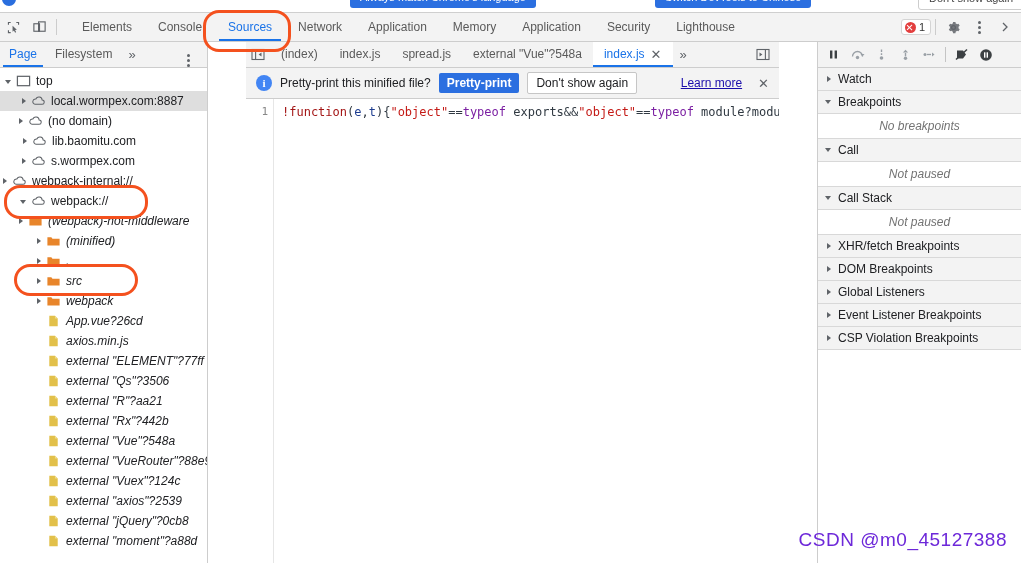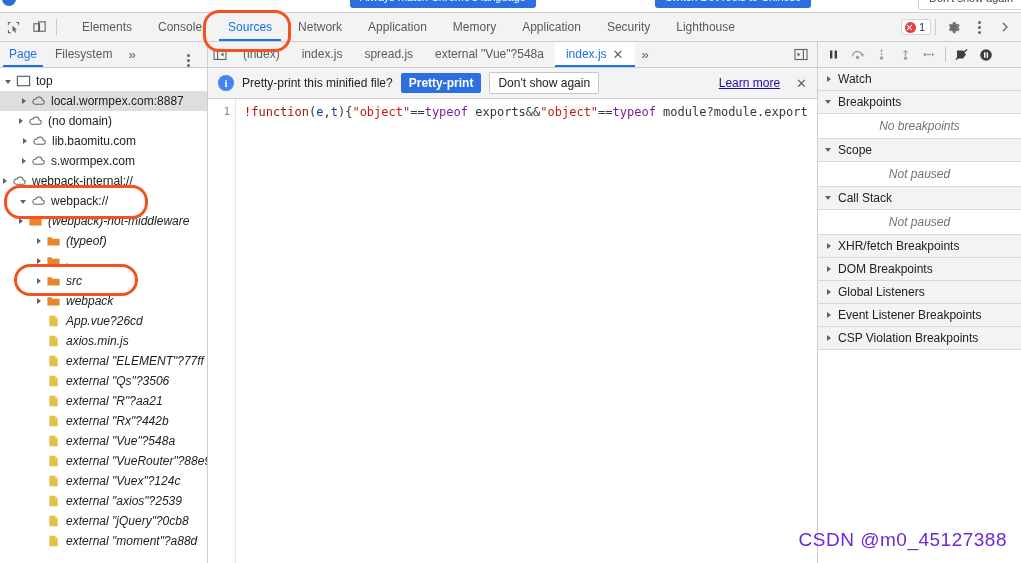--- a/index.html
+++ b/index.html
@@ -48,21 +48,21 @@
   .err-dot::before,.err-dot::after{
     content:"";position:absolute;left:4.6px;top:2px;width:1.3px;height:7px;background:#fff;
   }
   .err-dot::before{transform:rotate(45deg);}
   .err-dot::after{transform:rotate(-45deg);}
   .err-num{font-size:11px;color:#333;}
   .kebab{display:flex;flex-direction:column;gap:2px;align-items:center;justify-content:center;}
   .kebab i{width:3px;height:3px;border-radius:50%;background:#5f6368;display:block;}
 
   
-  .body{flex:1 1 auto;display:flex;min-height:0;}
+  .body{flex:1 1 auto;display:flex;min-height:0;gap:38px;}
 
   
   .nav-pane{width:207px;flex:0 0 207px;display:flex;flex-direction:column;
             border-right:1px solid #cdcdcd;background:#fff;min-height:0;}
   .nav-tabs{height:25px;flex:0 0 25px;display:flex;align-items:center;
             background:#f3f3f3;border-bottom:1px solid #cdcdcd;position:relative;}
   .ntab{padding:0 9px;height:25px;line-height:25px;font-size:12px;color:#5a5a5a;cursor:pointer;position:relative;}
   .ntab.active{color:#1a73e8;}
   .ntab.active::after{content:"";position:absolute;left:3px;right:3px;bottom:0;height:2px;background:#1a73e8;}
   .chev-more{padding:0 7px;color:#5f6368;font-size:13px;cursor:pointer;line-height:25px;}
@@ -284,21 +284,21 @@
             <svg class="ic" viewBox="0 0 16 14">
               <path d="M1.5 3h4.2l1.2 1.5h7.6v7.2H1.5z" fill="#e8852b"></path>
             </svg>
             <span class="lbl ital">(webpack)-hot-middleware</span>
           </div>
           <div class="row" style="padding-left: 34px;">
             <span class="arrow closed"></span>
             <svg class="ic" viewBox="0 0 16 14">
               <path d="M1.5 3h4.2l1.2 1.5h7.6v7.2H1.5z" fill="#e8852b"></path>
             </svg>
-            <span class="lbl ital">(typeof)</span>
+            <span class="lbl ital">(minified)</span>
           </div>
           <div class="row" style="padding-left: 34px;">
             <span class="arrow closed"></span>
             <svg class="ic" viewBox="0 0 16 14">
               <path d="M1.5 3h4.2l1.2 1.5h7.6v7.2H1.5z" fill="#e8852b"></path>
             </svg>
             <span class="lbl ital">.</span>
           </div>
           <div class="row" style="padding-left: 34px;">
             <span class="arrow closed"></span>
@@ -516,21 +516,21 @@
             <span class="tri closed"></span>
             <span>Watch</span>
           </div>
           <div class="sect">
             <span class="tri open"></span>
             <span>Breakpoints</span>
           </div>
           <div class="empty">No breakpoints</div>
           <div class="sect">
             <span class="tri open"></span>
-            <span>Scope</span>
+            <span>Call</span>
           </div>
           <div class="empty">Not paused</div>
           <div class="sect">
             <span class="tri open"></span>
             <span>Call Stack</span>
           </div>
           <div class="empty">Not paused</div>
           <div class="sect">
             <span class="tri closed"></span>
             <span>XHR/fetch Breakpoints</span>

